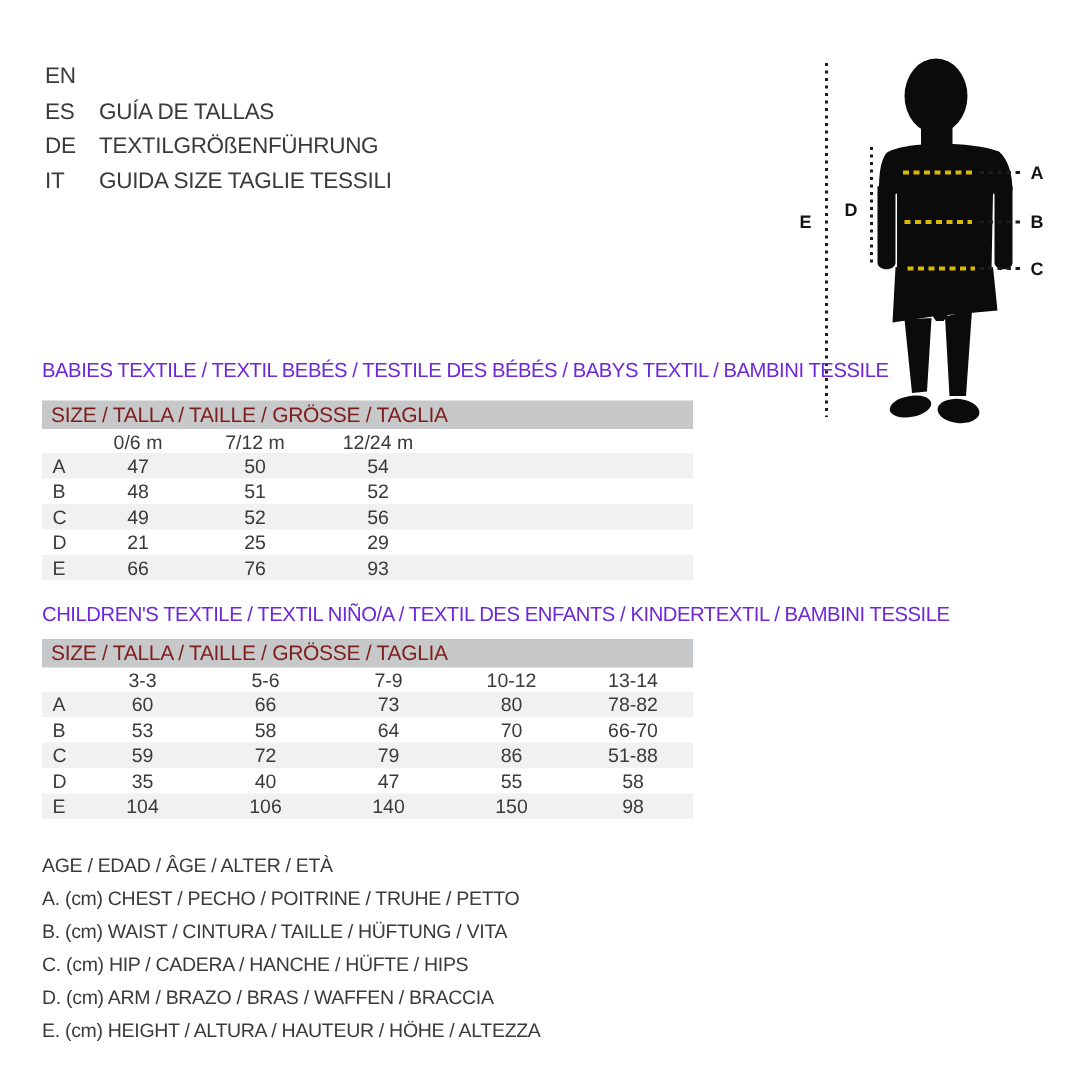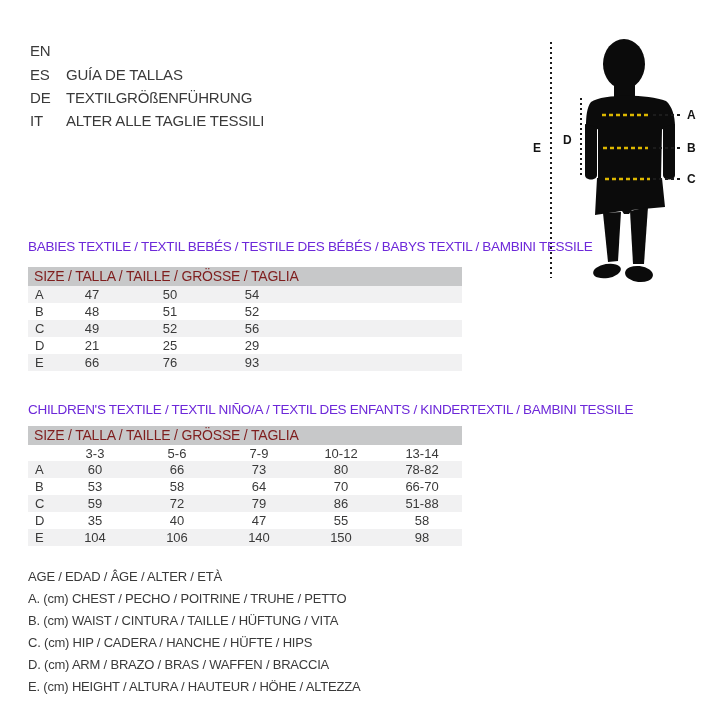--- a/index.html
+++ b/index.html
@@ -65,21 +65,21 @@
   <div class="lang-row">
     <span class="lang-code">ES</span>
     <span class="lang-title">GUÍA DE TALLAS</span>
   </div>
   <div class="lang-row">
     <span class="lang-code">DE</span>
     <span class="lang-title">TEXTILGRÖßENFÜHRUNG</span>
   </div>
   <div class="lang-row">
     <span class="lang-code">IT</span>
-    <span class="lang-title">ALTER ALLE TAGLIE TESSILI</span>
+    <span class="lang-title">GUIDA SIZE TAGLIE TESSILI</span>
   </div>
 </div>
 
 <div class="abs figure-wrap">
   <svg viewBox="0 0 190 266" width="190" height="266" xmlns="http://www.w3.org/2000/svg">
 
     <line x1="26" y1="14" x2="26" y2="250" class="dot-line"></line>
 
     <line x1="56" y1="70" x2="56" y2="147" class="dot-line"></line>
 
@@ -110,20 +110,27 @@
     <text class="measure-label" x="162" y="155">C</text>
     <text class="measure-label" x="38" y="116">D</text>
     <text class="measure-label" x="8" y="124">E</text>
   </svg>
 </div>
 
 <div class="abs section-heading" style="left:28px; top:239px;">BABIES TEXTILE / TEXTIL BEBÉS / TESTILE DES BÉBÉS / BABYS TEXTIL / BAMBINI TESSILE</div>
 
 <div class="abs size-table babies" style="left:28px; top:267px;">
   <div class="size-bar">SIZE / TALLA / TAILLE / GRÖSSE / TAGLIA</div>
+  <div class="trow thead">
+    <div class="cell letter"></div>
+    <div class="cell">0/6 m</div>
+    <div class="cell">7/12 m</div>
+    <div class="cell">12/24 m</div>
+    <div></div>
+  </div>
   <div class="trow drow band">
     <div class="cell letter">A</div>
     <div class="cell">47</div>
     <div class="cell">50</div>
     <div class="cell">54</div>
     <div></div>
   </div>
   <div class="trow drow">
     <div class="cell letter">B</div>
     <div class="cell">48</div>

